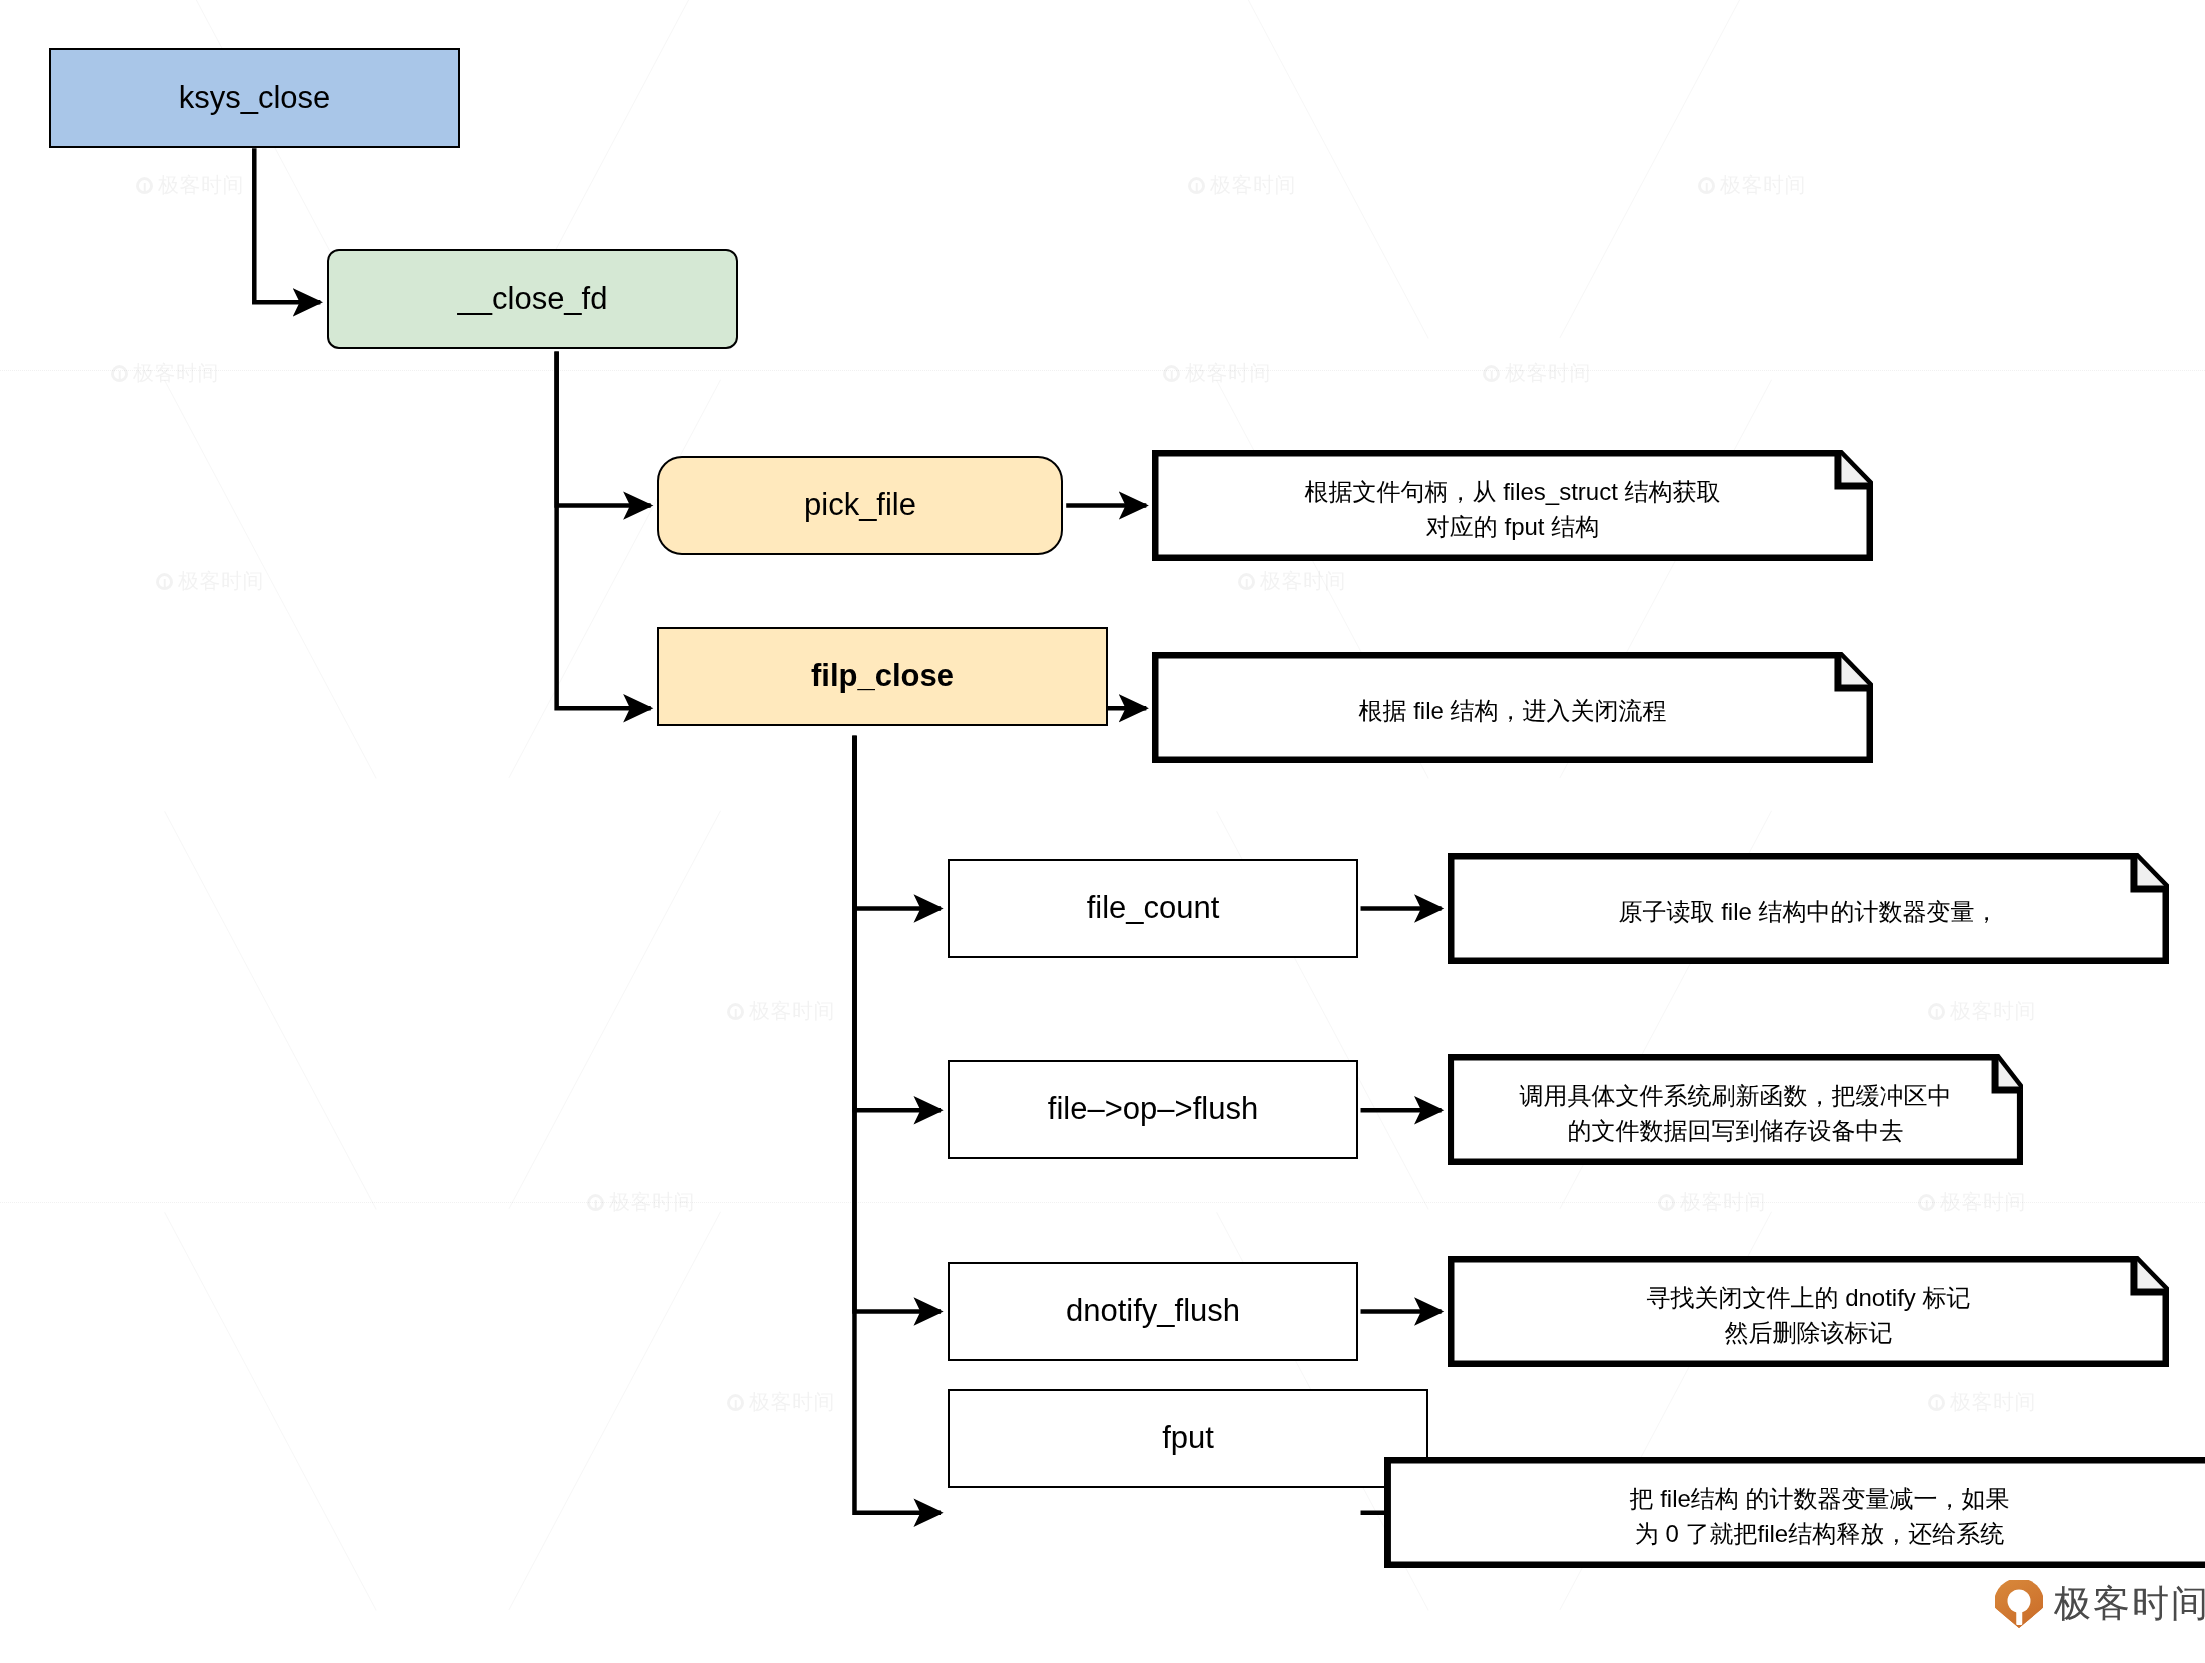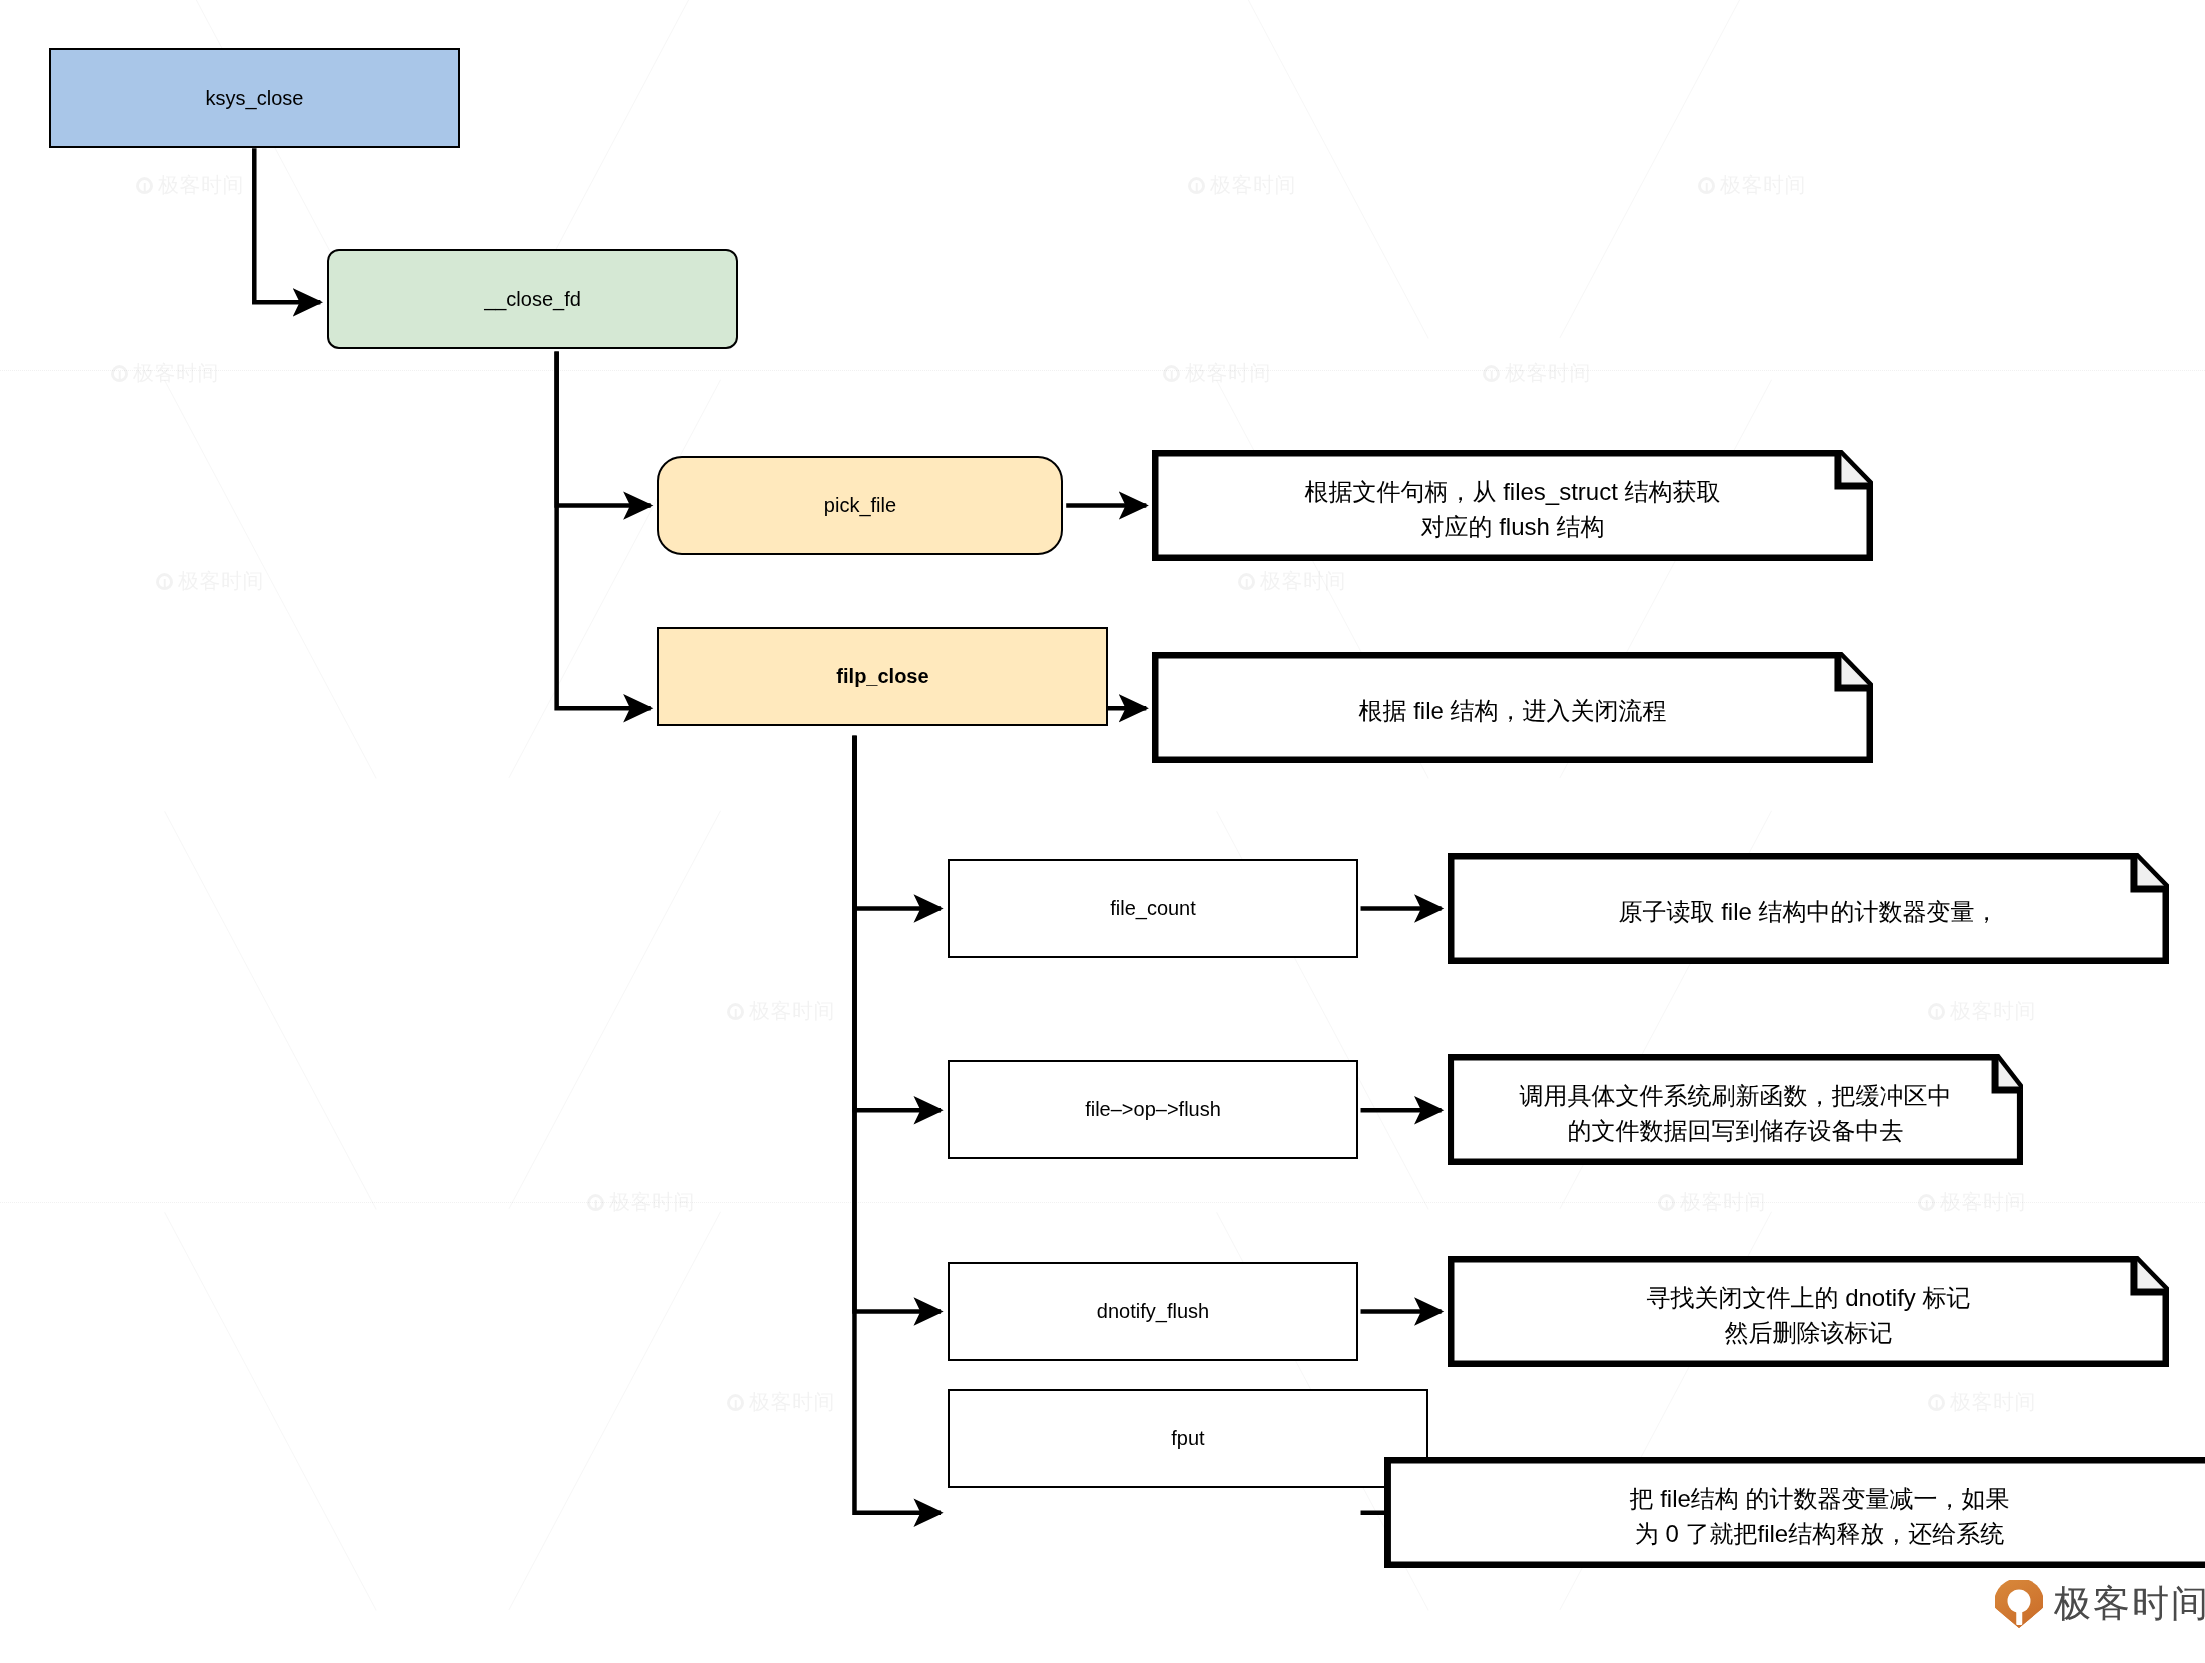--- a/index.html
+++ b/index.html
@@ -20,21 +20,21 @@
            border:3px solid rgba(0,0,0,0.17);box-sizing:border-box;position:relative;}
   .wm-mark .wm-pin:after{content:"";position:absolute;left:50%;top:3.5px;width:2.5px;height:7.5px;
            background:rgba(0,0,0,0.17);transform:translateX(-50%);}
   .wm-mark .wm-txt{font-size:21px;color:rgba(0,0,0,0.17);letter-spacing:0.5px;white-space:nowrap;
            font-family:"DejaVu Sans",sans-serif;}
   .wm-diag{position:absolute;border-top:1px solid rgba(0,0,0,0.035);transform-origin:0 0;}
 
   
   .node{position:absolute;box-sizing:border-box;border:2.5px solid #000;
         display:flex;align-items:center;justify-content:center;text-align:center;
-        font-size:20px;color:#000;z-index:5;background:#fff;line-height:1.25;}
+        font-size:31px;color:#000;z-index:5;background:#fff;line-height:1.25;}
   .node.blue{background:#a9c6e8;}
   .node.green{background:#d5e8d4;}
   .node.yellow{background:#ffe9bd;}
   .node.plain{background:#ffffff;}
 
   
   .note{position:absolute;z-index:5;}
   .note svg{position:absolute;inset:0;width:100%;height:100%;display:block;}
   .note .note-text{position:absolute;inset:0;display:flex;flex-direction:column;
         align-items:center;justify-content:center;text-align:center;
@@ -216,21 +216,21 @@
     <span>fput</span>
   </div>
 
   <div class="note" style="left:1152px;top:450px;width:721px;height:111px;">
     <svg viewBox="0 0 1440 222" preserveAspectRatio="none">
       <path d="M 4 4 L 1370 4 L 1436 72 L 1436 218 L 4 218 Z" fill="#ffffff" stroke="#000" stroke-width="9" vector-effect="non-scaling-stroke"></path>
       <path d="M 1370 4 L 1370 72 L 1436 72" fill="#f0f0f0" stroke="#000" stroke-width="7" vector-effect="non-scaling-stroke"></path>
     </svg>
     <div class="note-text">
       <span class="note-line">根据文件句柄，从 files_struct 结构获取</span>
-      <span class="note-line">对应的 flush 结构</span>
+      <span class="note-line">对应的 fput 结构</span>
     </div>
   </div>
 
   <div class="note" style="left:1152px;top:652px;width:721px;height:111px;">
     <svg viewBox="0 0 1440 222" preserveAspectRatio="none">
       <path d="M 4 4 L 1370 4 L 1436 72 L 1436 218 L 4 218 Z" fill="#ffffff" stroke="#000" stroke-width="9" vector-effect="non-scaling-stroke"></path>
       <path d="M 1370 4 L 1370 72 L 1436 72" fill="#f0f0f0" stroke="#000" stroke-width="7" vector-effect="non-scaling-stroke"></path>
     </svg>
     <div class="note-text">
       <span class="note-line">根据 file 结构，进入关闭流程</span>

